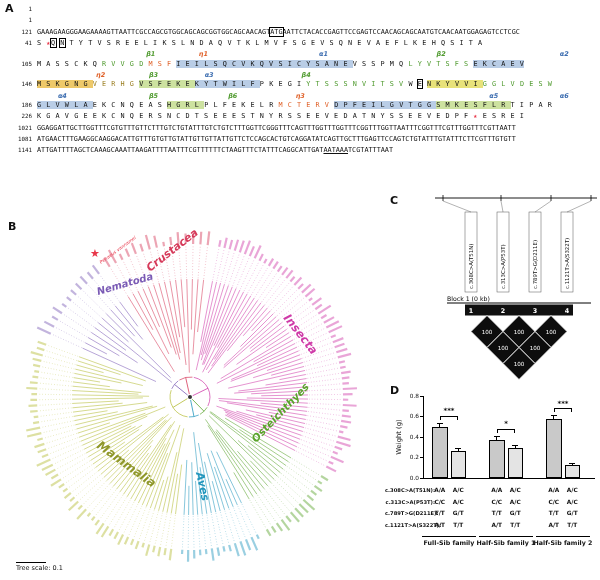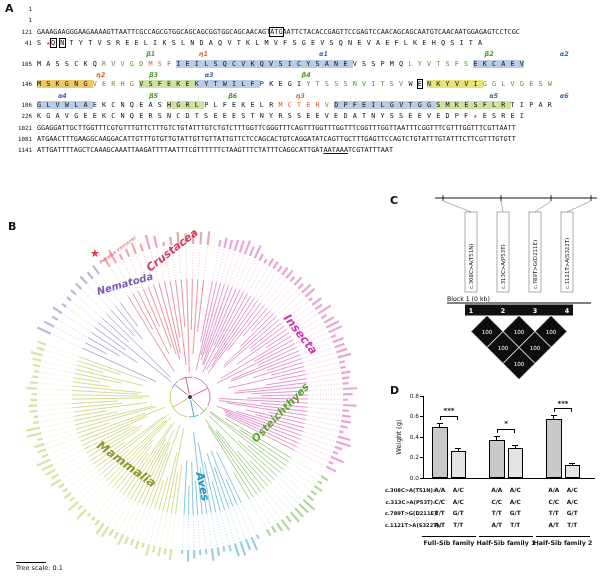--- a/index.html
+++ b/index.html
@@ -45,21 +45,21 @@
     <span class="panel-label">A</span>
     <div id="seq-rows">
         <div class="seqrow"><span class="num">1</span></div>
         <div class="seqrow seq-aa"><span class="num">1</span></div>
         <div class="seqrow"><span class="num">121</span><span class="seqtext"><span class="seg">GAAAGAAGGGAAGAAAAGTTAATTCGCCAGCGTGGCAGCAGCGGTGGCAGCAACAGT</span><span class="seg box">ATG</span><span class="seg">AATTCTACACCGAGTTCCGAGTCCAACAGCAGCAATGTCAACAATGGAGAGTCCTCGC</span></span></div>
         <div class="seqrow seq-aa"><span class="num">41</span><span class="seqtext"><span class="seg">S </span><span class="seg star">★</span><span class="seg box">Q</span><span class="seg"> </span><span class="seg box">N</span><span class="seg"> T Y T V S R E E L I K S L N D A Q V T K L M V F S G E V S Q N E V A E F L K E H Q S I T A</span></span></div>
         <div class="ssrow">
           <span style="left: 21.5%; color: rgb(79, 154, 46); margin-left: 12px;">β1</span>
           <span style="left: 32.5%; color: rgb(224, 98, 42);">η1</span>
           <span style="left: 53%; color: rgb(60, 109, 176);">α1</span>
-          <span style="left: 73%; color: rgb(79, 154, 46); margin-left: 48px;">β2</span>
+          <span style="left: 73%; color: rgb(79, 154, 46);">β2</span>
           <span style="left: 94%; color: rgb(60, 109, 176);">α2</span>
         </div>
         <div class="seqrow seq-aa"><span class="num">105</span><span class="seqtext"><span class="seg">M A S S C K Q </span><span class="seg" style="color: rgb(79, 154, 46);">R V V G D </span><span class="seg" style="color: rgb(224, 98, 42);">M S F </span><span class="seg" style="background: rgb(185, 205, 230);">I E I L S Q C V K Q V S I C Y S A N E </span><span class="seg">V S S P M Q </span><span class="seg" style="color: rgb(79, 154, 46);">L Y V T S F S </span><span class="seg" style="background: rgb(185, 205, 230);">E K C A E V</span></span></div>
         <div class="ssrow">
           <span style="left: 15%; color: rgb(224, 98, 42);">η2</span>
           <span style="left: 24%; color: rgb(79, 154, 46);">β3</span>
           <span style="left: 33.5%; color: rgb(60, 109, 176);">α3</span>
           <span style="left: 50%; color: rgb(79, 154, 46);">β4</span>
         </div>
         <div class="seqrow seq-aa"><span class="num">146</span><span class="seqtext"><span class="seg" style="background: rgb(238, 201, 106);">M S K G N G </span><span class="seg" style="color: rgb(154, 125, 31);">V E R H G </span><span class="seg" style="background: rgb(205, 226, 160);">V S F E K E </span><span class="seg" style="background: rgb(185, 205, 230);">K Y T W I L F </span><span class="seg">P K E G I </span><span class="seg" style="color: rgb(79, 154, 46);">Y T S S S N V I T S V </span><span class="seg">W </span><span class="seg box">E</span><span class="seg"> </span><span class="seg" style="background: rgb(232, 226, 122);">N K Y V V I </span><span class="seg" style="color: rgb(79, 154, 46);">G G L V D E S W</span></span></div>

